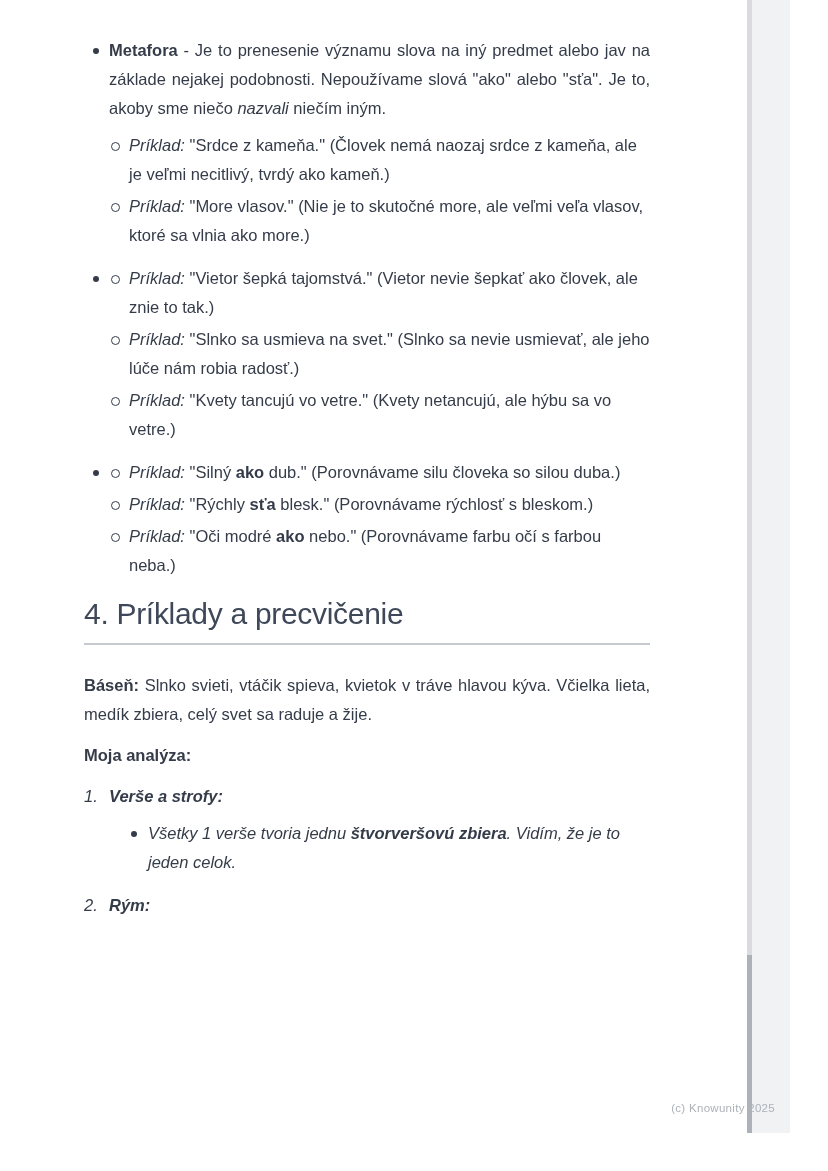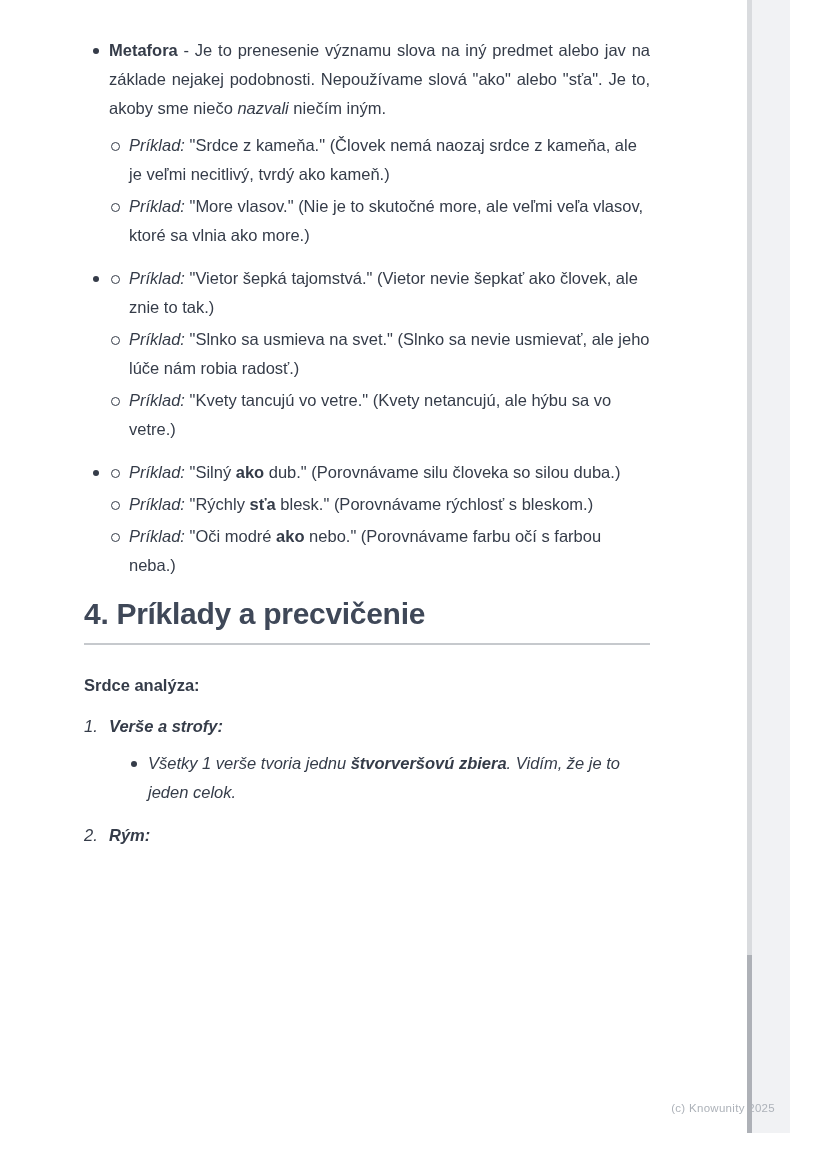--- a/index.html
+++ b/index.html
@@ -52,21 +52,21 @@
     content: ""; position: absolute; left: -18px; top: 11px;
     width: 7px; height: 7px; border-radius: 50%;
     border: 1.5px solid currentColor;
   }
 
   h2 {
     margin: 16px 0 12px;
     font-size: 30px; line-height: 35px;
     letter-spacing: -0.3px;
     color: var(--heading);
-    font-weight: bold;
+    font-weight: normal;
   }
   .rule {
     border: none; height: 0;
     border-top: 2.5px solid var(--rule);
     margin: 0 0 26px;
   }
   .para { margin-bottom: 12px; }
 
   
   ol.analysis { list-style: none; counter-reset: n; margin: 6px 0 0; padding: 0 0 0 25px; font-style: italic; }
@@ -151,21 +151,22 @@
         <li>
             <p><span class="i">Príklad:</span><span> "Oči modré </span><span class="b">ako</span><span> nebo." (Porovnávame farbu očí s farbou neba.)</span></p>
           </li>
       </ul>
     </li>
   </ul>
 
   <h2>4. Príklady a precvičenie</h2>
   <hr class="rule">
 
-  <p class="para"><span class="b">Srdce analýza:</span></p>
+  <p class="para justify"><span class="b">Báseň:</span><span> Slnko svieti, vtáčik spieva, kvietok v tráve hlavou kýva. Včielka lieta, medík zbiera, celý svet sa raduje a žije.</span></p>
+  <p class="para"><span class="b">Moja analýza:</span></p>
 
   <ol class="analysis">
     <li>
       <p class="num-label"><span class="b">Verše a strofy:</span></p>
       <ul class="l2d">
         <li>
             <p><span>Všetky 1 verše tvoria jednu </span><span class="b">štvorveršovú zbiera</span><span>. Vidím, že je to jeden celok.</span></p>
           </li>
       </ul>
     </li>

